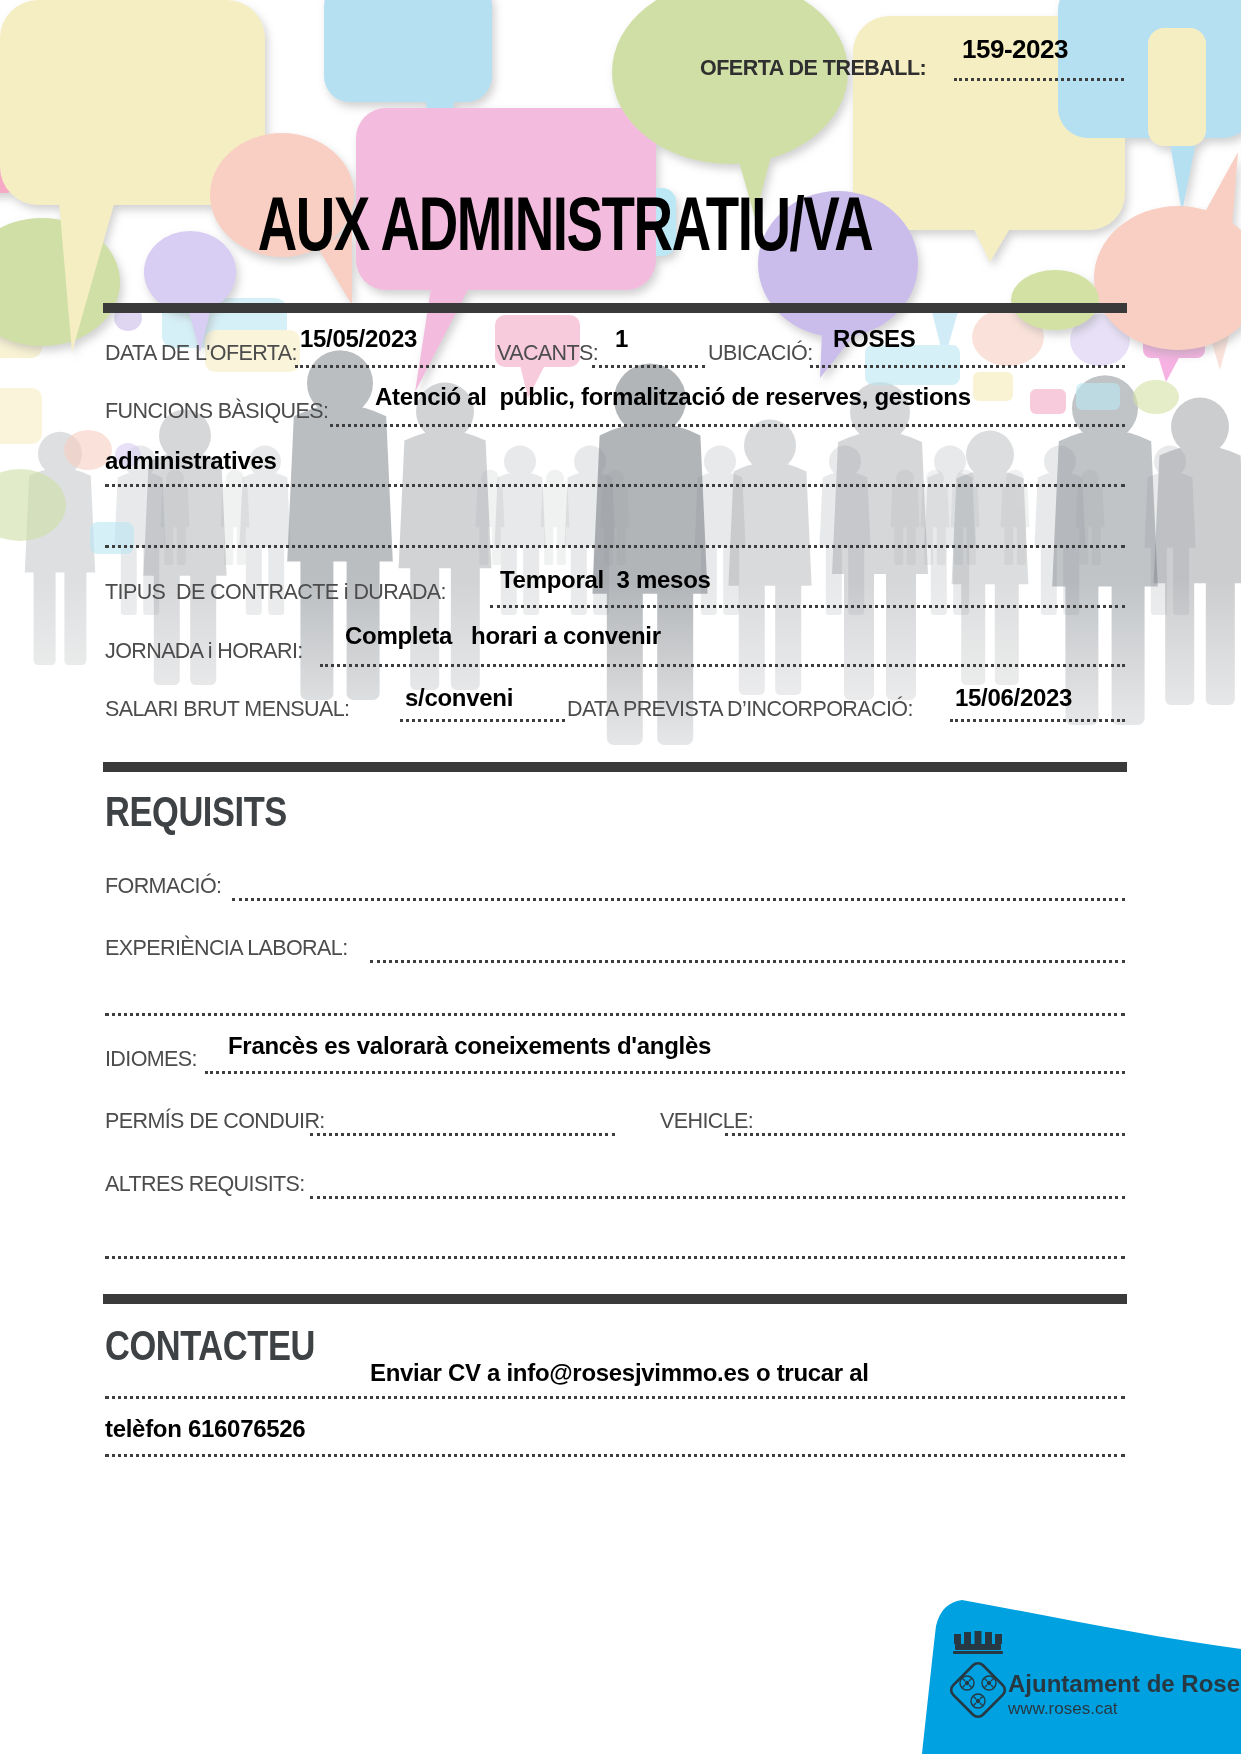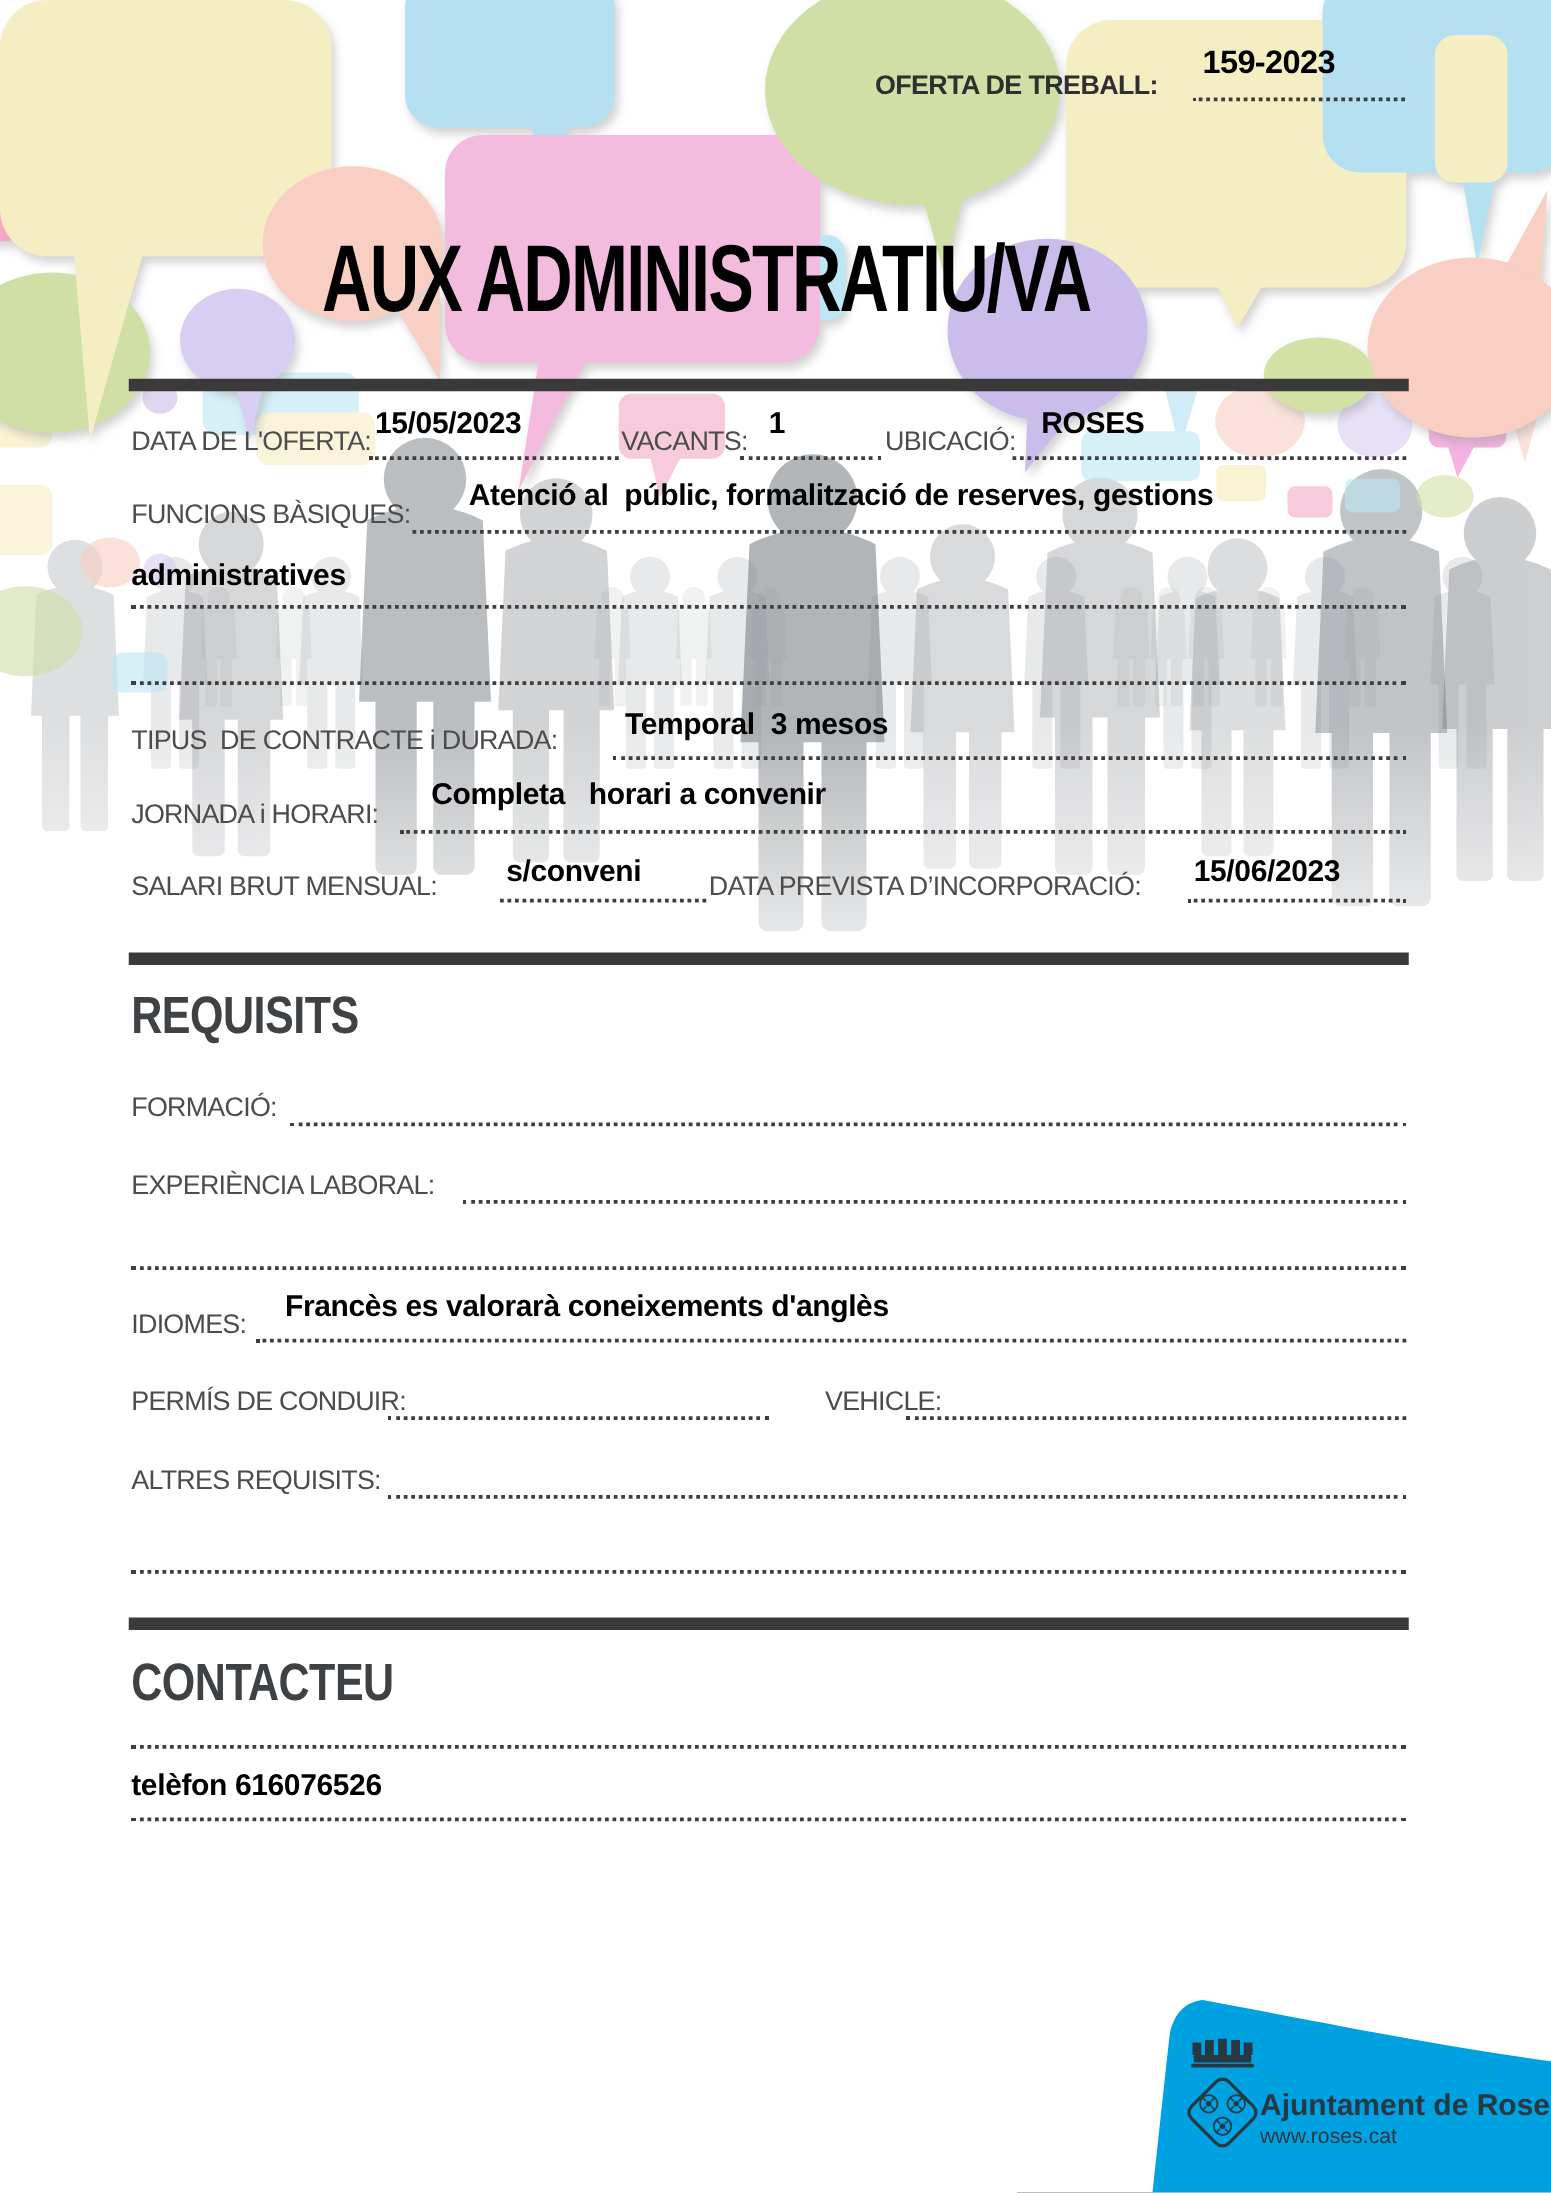--- a/index.html
+++ b/index.html
@@ -207,20 +207,21 @@
     <span class="abs l" style="left:627px;top:1111px;margin-left:33px;">VEHICLE:</span>
     <div class="dl" style="left:725px;top:1133px;width:400px;"></div>
 
     <span class="abs l" style="left:105px;top:1174px;">ALTRES REQUISITS:</span>
     <div class="dl" style="left:310px;top:1196px;width:815px;"></div>
     <div class="dl" style="left:105px;top:1256px;width:1020px;"></div>
 
     <div class="bar" style="top:1294px;"></div>
 
     <span class="abs section-h" style="left:105px;top:1325px;">CONTACTEU</span>
+    <span class="abs v" style="left:370px;top:1361px;">Enviar CV a info@rosesjvimmo.es o trucar al</span>
     <div class="dl" style="left:105px;top:1396px;width:1020px;"></div>
     <span class="abs v" style="left:105px;top:1417px;">telèfon 616076526</span>
     <div class="dl" style="left:105px;top:1454px;width:1020px;"></div>
   </div>
 
   <svg class="footer-svg" width="1241" height="1754" viewBox="0 0 1241 1754">
     <path d="M936,1626 C940,1610 948,1602 962,1600 C1060,1618 1150,1637 1241,1649 L1241,1754 L922,1754 C928,1700 932,1660 936,1626 Z" fill="#00A1E0"></path>
     <g fill="#273842" stroke="none" transform="translate(978,1690)">
 
       <g transform="translate(0,-40)">

